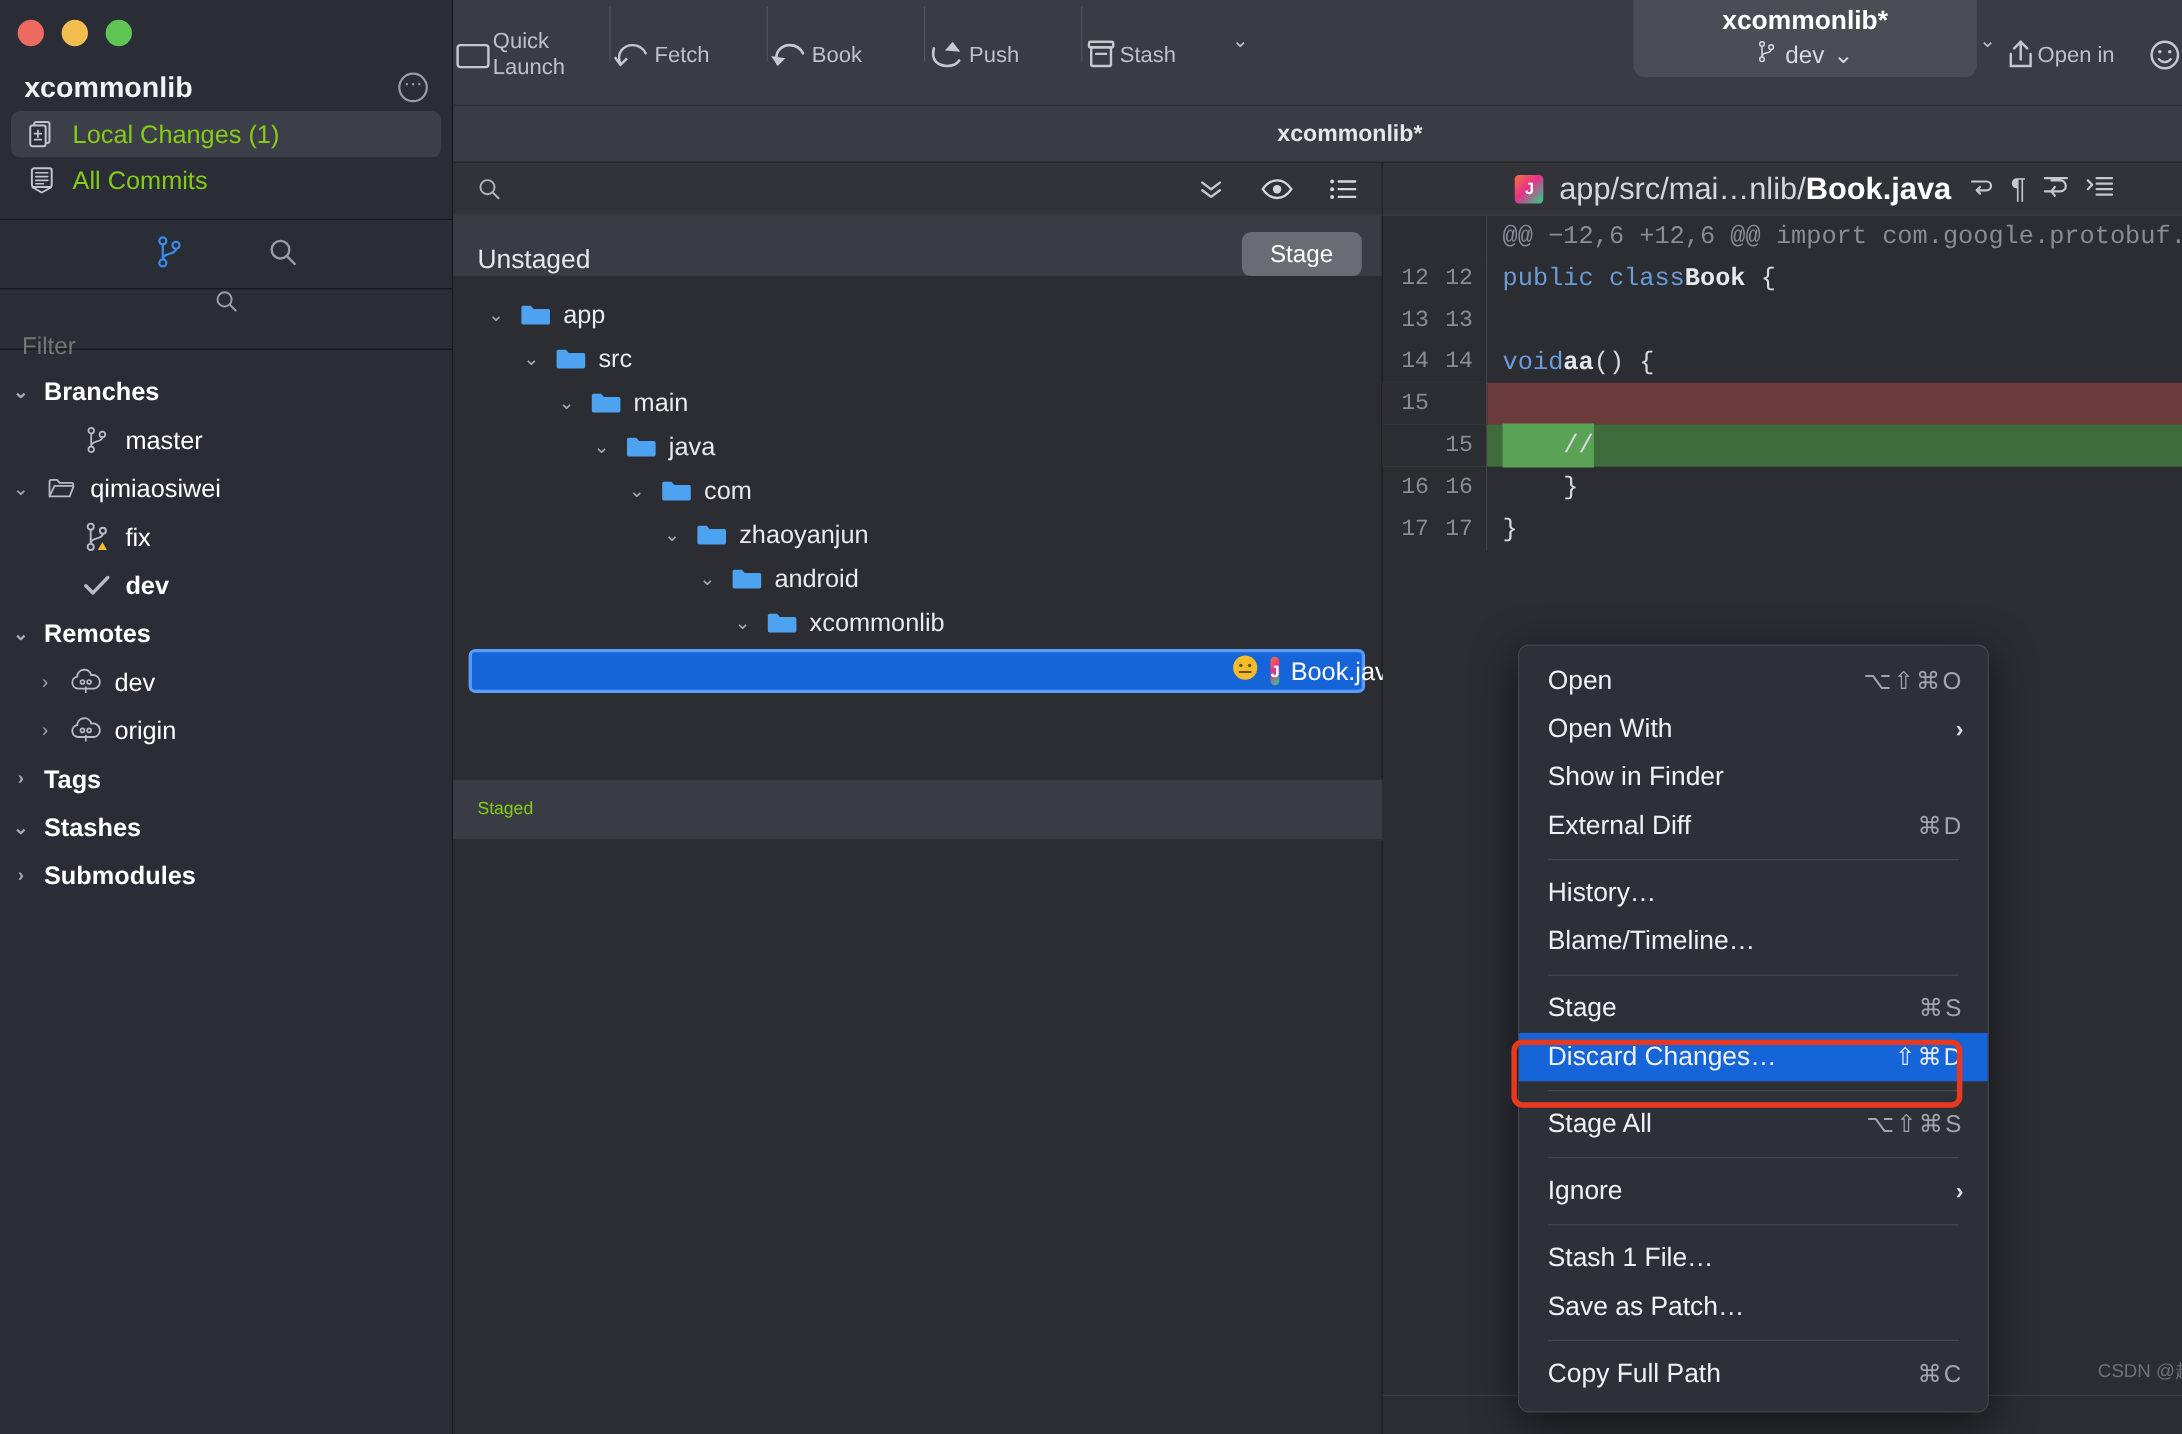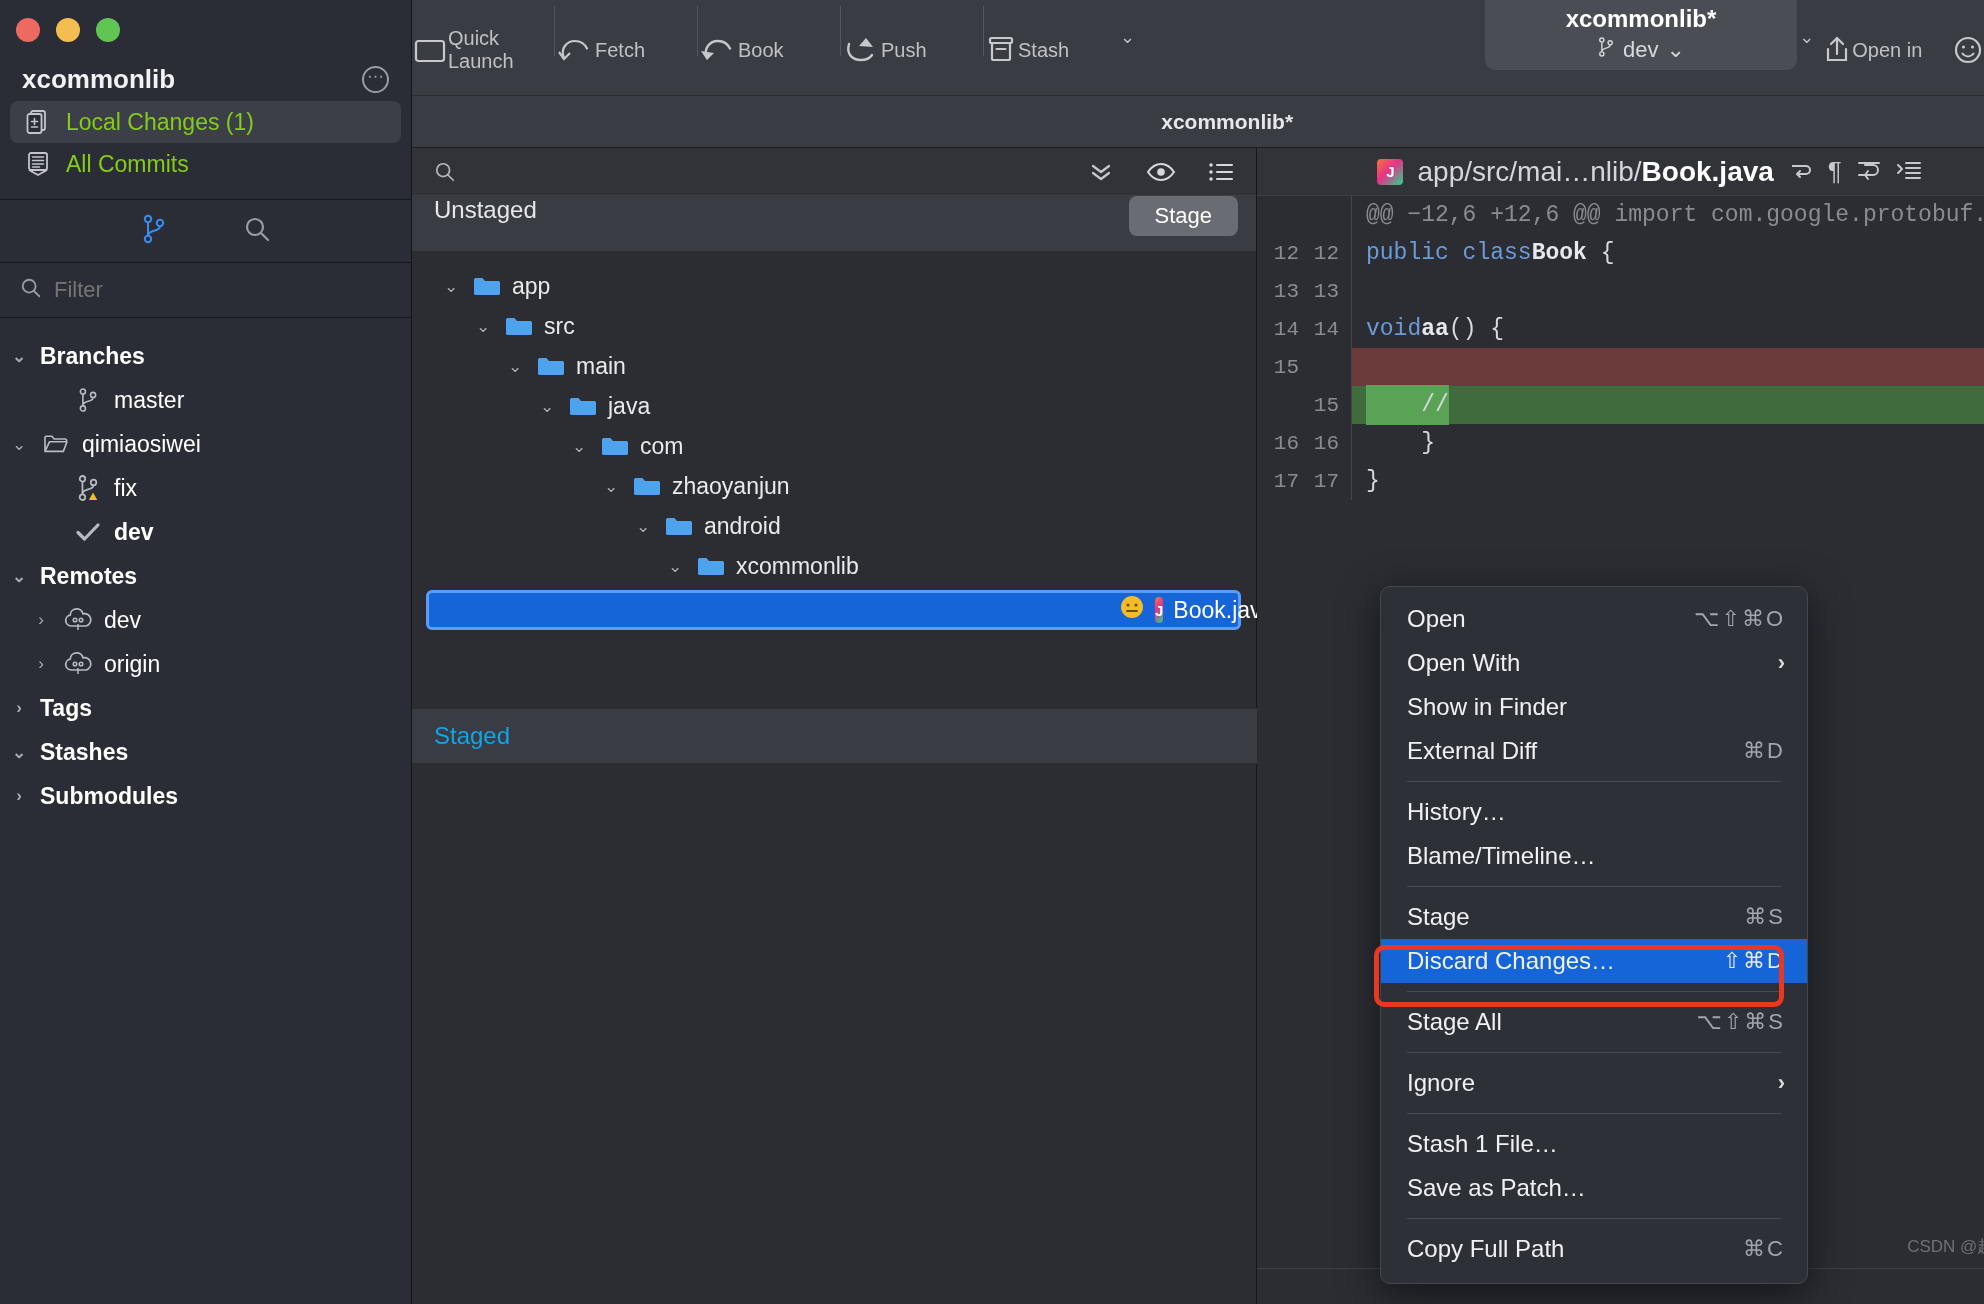--- a/index.html
+++ b/index.html
@@ -50,21 +50,21 @@
   .tab-row {
     height: 62px; display: flex; align-items: center; justify-content: center;
     gap: 76px; background: #2b2d36;
   }
   .tab-btn { color: #9a9ca3; }
   .tab-btn.active { color: #3a8df0; }
 
   .filter-row {
     height: 56px; display: flex; align-items: center; gap: 12px;
     padding: 0 20px; background: #2b2d36;
-    border-top: 1px solid #15161a; border-bottom: 1px solid #15161a;
+    border-top: 1px solid #15161a; border-bottom: 1px solid #15161a; flex-direction: column;
   }
   .filter-input {
     background: transparent; border: 0; outline: 0;
     color: #9a9ca3; font-size: 22px; font-family: "Liberation Sans", sans-serif;
     width: 100%;
   }
 
   .tree { padding-top: 16px; }
   .tree-row {
     display: flex; align-items: center; height: 44px;
@@ -125,21 +125,21 @@
     height: 48px; display: flex; align-items: center; padding: 0 22px;
     gap: 10px; background: #313339; border-bottom: 1px solid #3e4047;
   }
   .search-row .s-input {
     background: transparent; border: 0; outline: 0; flex: 1;
     color: #9a9ca3; font-size: 20px; font-family: "Liberation Sans", sans-serif;
   }
   .search-row .ico { color: #c6c8ce; display: flex; align-items: center; }
 
   .section-hdr {
-    height: 56px; background: #3a3c43; display: flex; align-items: flex-start;
+    height: 56px; background: #3a3c43; display: flex; align-items: flex-end;
     justify-content: space-between; padding: 0 18px 0 22px;
     border-bottom: 1px solid #2a2c31;
   }
   .section-hdr .name { font-size: 24px; color: #e6e7eb; }
   .stage-btn {
     background: #6a6c73; color: #ffffff; font-size: 22px;
     padding: 7px 26px; border-radius: 8px; border: 0;
     font-family: "Liberation Sans", sans-serif;
   }
 
@@ -156,21 +156,21 @@
     margin: 4px 0 0 0; height: 40px; background: #1565d8;
     border: 3px solid #5a9cf8; border-radius: 6px;
     display: flex; align-items: center; gap: 10px;
     color: #ffffff; font-size: 23px; position: relative;
     width: 815px;
   }
 
   .staged-hdr {
     position: absolute; left: 0; top: 560px; width: 845px; height: 56px;
     background: #3a3c43; display: flex; align-items: center; padding-left: 22px;
-    font-size: 24px; color: #0ea5e9;
+    font-size: 16px; color: #84cc16;
     border-top: 1px solid #2a2c31; border-bottom: 1px solid #2a2c31;
   }
 
   
   .diff-pane { flex: 1 1 auto; background: #2b2d33; position: relative; }
   .diff-hdr {
     height: 48px; display: flex; align-items: center; justify-content: center;
     gap: 14px; background: #313339; border-bottom: 1px solid #3e4047;
     padding: 0 14px;
   }

